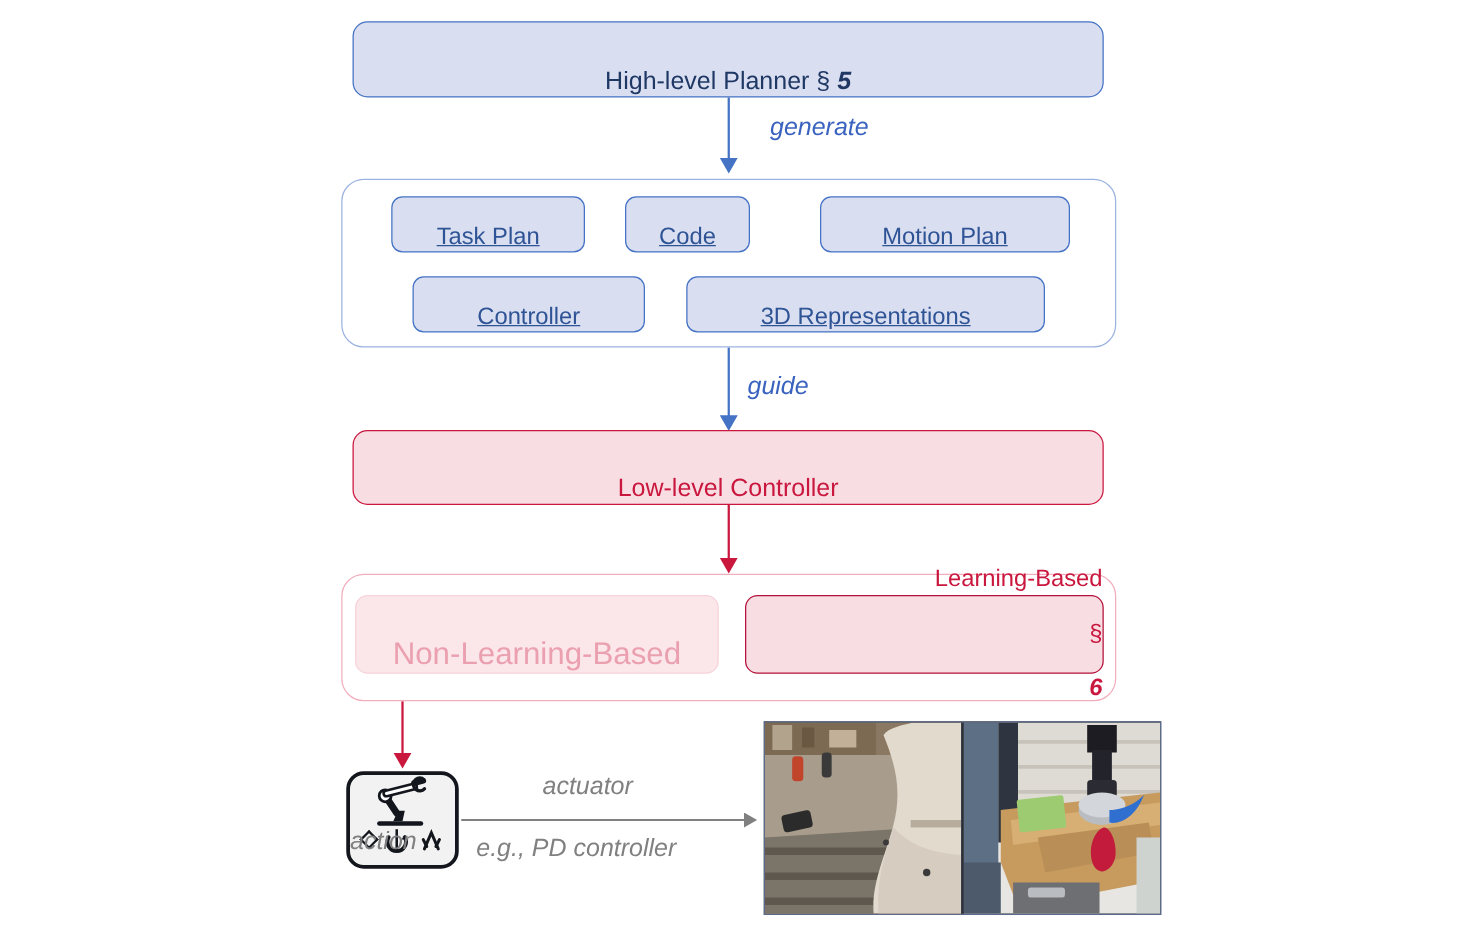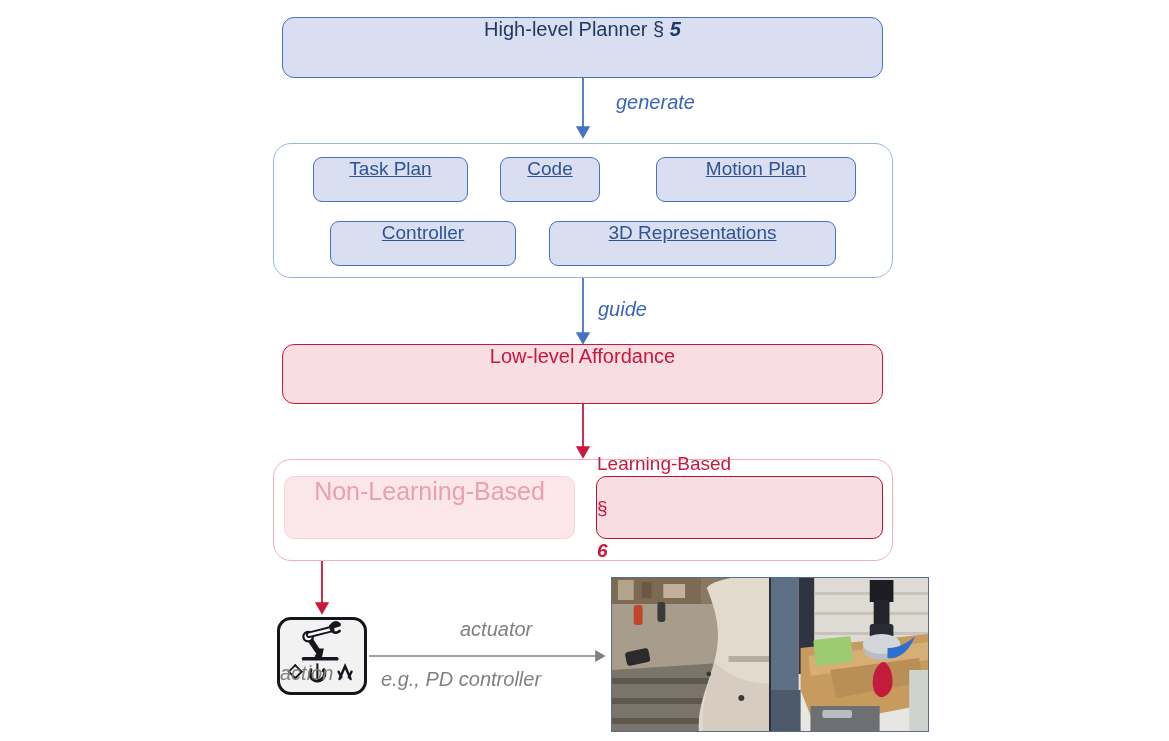--- a/index.html
+++ b/index.html
@@ -20,21 +20,21 @@
     left: 0; top: 0;
     width: 1169px;
     height: 741px;
   }
 
   
   .node {
     position: absolute;
     box-sizing: border-box;
     display: flex;
-    align-items: flex-start;
+    align-items: flex-end;
     justify-content: center;
     text-align: center;
     line-height: 1.15;
   }
 
   
   .planner {
     left: 282px;
     top: 17px;
     width: 601px;
@@ -135,21 +135,21 @@
 
   
   .edge-label {
     position: absolute;
     font-style: italic;
     font-size: 20px;
     white-space: nowrap;
   }
   .label-generate { left: 616px; top: 91px;  color: #3a63c0; }
   .label-guide    { left: 598px; top: 298px; color: #3a63c0; }
-  .label-actuator { left: 434px; top: 618px; color: #808080; margin-left: 26px; }
+  .label-actuator { left: 434px; top: 618px; color: #808080; }
   .label-pd       { left: 381px; top: 668px; color: #808080; }
   .label-action   { left: 280px; top: 662px; color: #808080; font-size: 20px; }
 
   
   .action-icon {
     position: absolute;
     left: 277px;
     top: 617px;
     width: 90px;
     height: 78px;
@@ -237,21 +237,21 @@
   <div class="node chip-blue chip-affordance">
     <span>Controller</span>
   </div>
   <div class="node chip-blue chip-3drep">
     <span>3D Representations</span>
   </div>
 
   <div class="edge-label label-guide">guide</div>
 
   <div class="node controller">
-    <span>Low-level Affordance</span>
+    <span>Low-level Controller</span>
   </div>
 
   <div class="group-pink"></div>
 
   <div class="node chip-nonlearning">
     <span>Non-Learning-Based</span>
   </div>
 
   <div class="node chip-learning">
     <span>Learning-Based</span>

